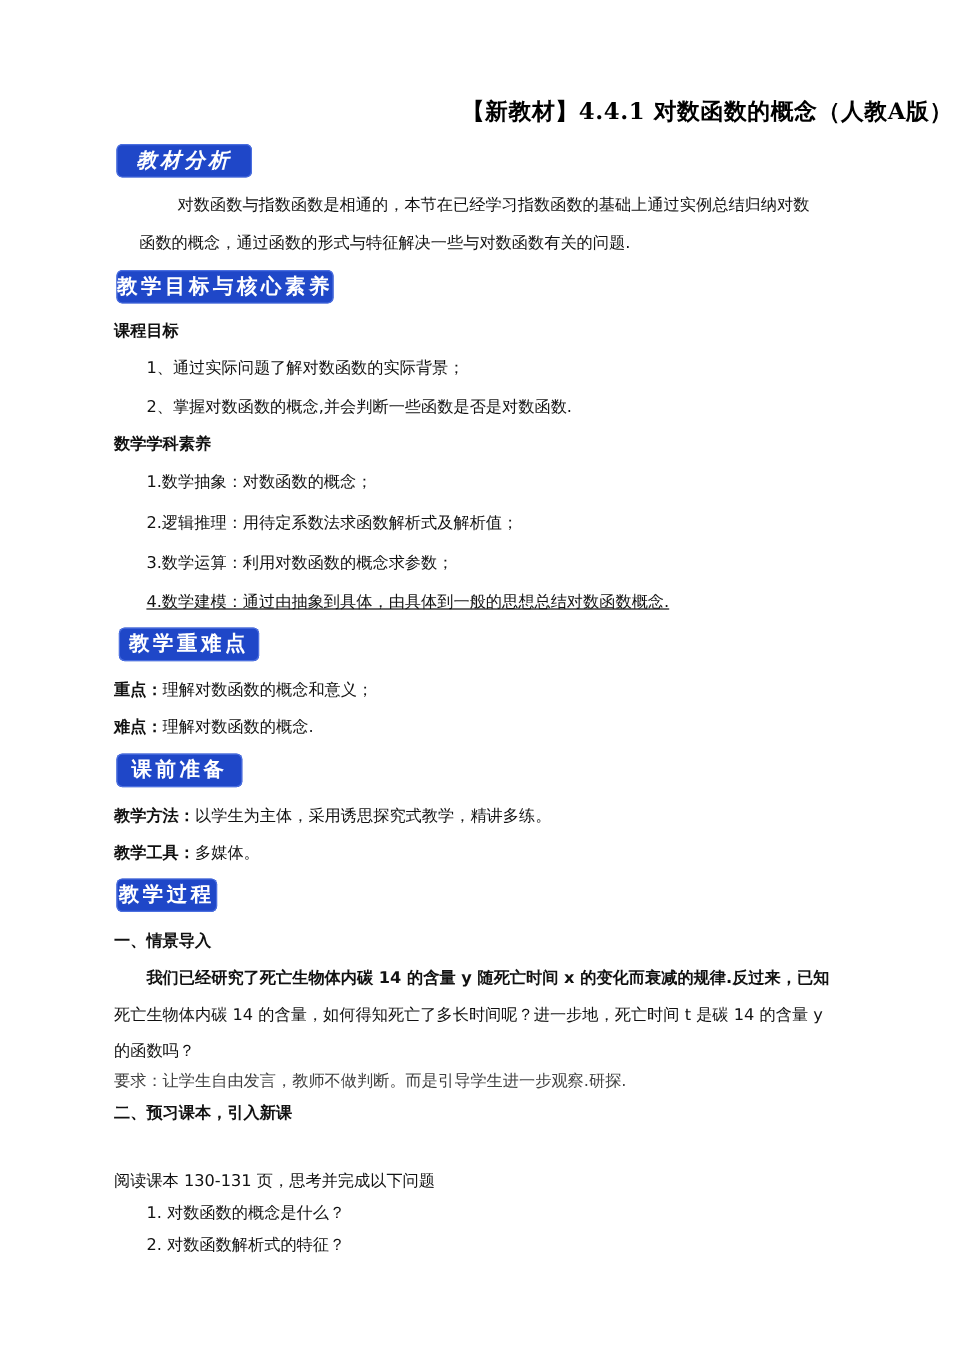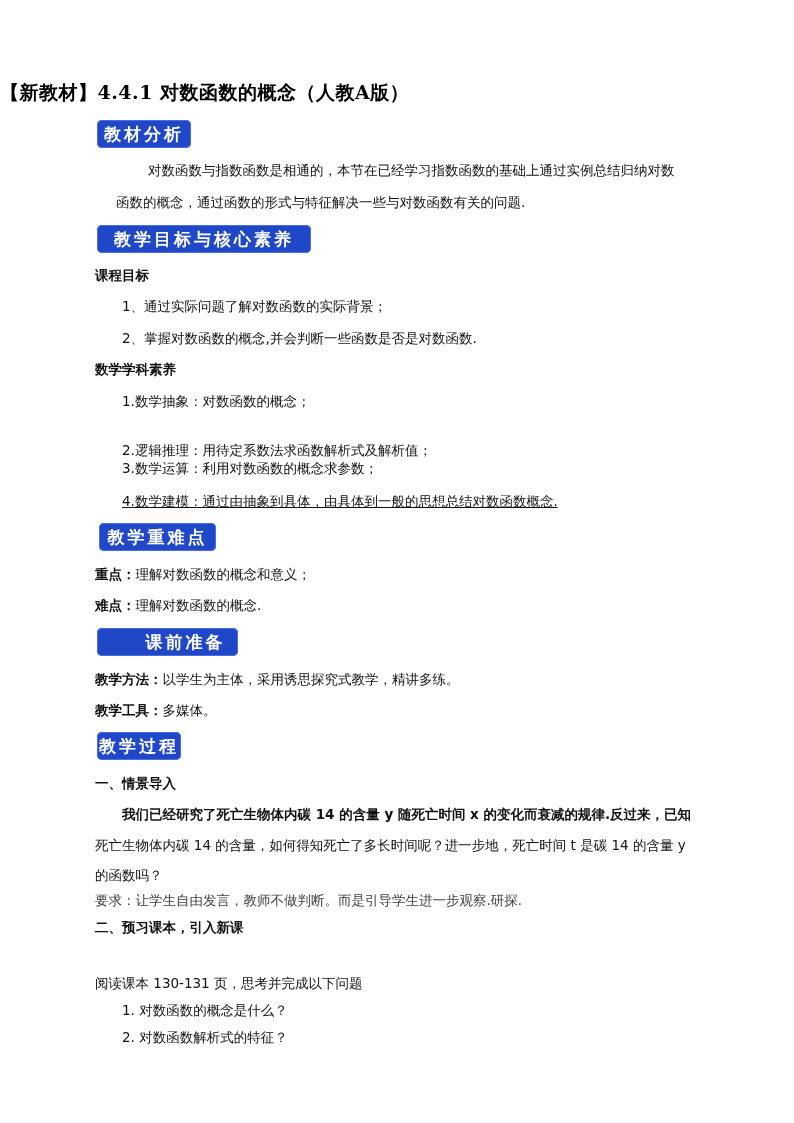--- a/index.html
+++ b/index.html
@@ -1,57 +1,57 @@
 <!DOCTYPE html>
 <html><head>
 <meta charset="utf-8">
 <style>
   html, body { margin: 0; padding: 0; background: #ffffff; }
   body { width: 794px; height: 1123px; position: relative; overflow: hidden;
          font-family: "DejaVu Sans", "Liberation Sans", sans-serif; color: #111; }
   .abs { position: absolute; white-space: nowrap; }
-  .title { left: 0; width: 794px; text-align: left; top: 80px; font-family: "DejaVu Serif", "Liberation Serif", serif;
+  .title { left: 0; width: 794px; text-align: right; top: 80px; font-family: "DejaVu Serif", "Liberation Serif", serif;
            font-size: 19px; font-weight: bold; letter-spacing: 0.5px; color: #000; }
   .badge { position: absolute; background: #1f47c8; color: #fff; border-radius: 5px;
            font-weight: bold; font-size: 17px; letter-spacing: 3px; text-align: center;
            box-shadow: 0 0 0 1px #4b6fe0 inset; line-height: 28px; height: 28px; }
   .txt { font-size: 13.5px; color: #111; }
   .bold { font-weight: bold; }
   .red { color: #404040; }
   .lbl { font-weight: bold; }
 </style>
 </head>
 <body>
 
 <div class="abs title">【新教材】4.4.1 对数函数的概念（人教A版）</div>
 
-<div class="badge" style="left:97px; top:120px; width:94px;">教材分析</div>
+<div class="badge" style="left:97px; top:120px; width:113px;font-style:italic;">教材分析</div>
 <div class="abs txt" style="left:148px; top:162px;">对数函数与指数函数是相通的，本节在已经学习指数函数的基础上通过实例总结归纳对数</div>
 <div class="abs txt" style="left:116px; top:194px;">函数的概念，通过函数的形式与特征解决一些与对数函数有关的问题.</div>
 
-<div class="badge" style="left:97px; top:225px; width:214px;">教学目标与核心素养</div>
+<div class="badge" style="left:97px; top:225px; width:181px;">教学目标与核心素养</div>
 <div class="abs txt bold" style="left:95px; top:267px;">课程目标</div>
 <div class="abs txt" style="left:122px; top:298px;">1、通过实际问题了解对数函数的实际背景；</div>
 <div class="abs txt" style="left:122px; top:330px;">2、掌握对数函数的概念,并会判断一些函数是否是对数函数.</div>
 
 <div class="abs txt bold" style="left:95px; top:361px;">数学学科素养</div>
 <div class="abs txt" style="left:122px; top:393px;text-align:center;">1.数学抽象：对数函数的概念；</div>
-<div class="abs txt" style="left:122px; top:427px;margin-top:15px;">2.逻辑推理：用待定系数法求函数解析式及解析值；</div>
+<div class="abs txt" style="left:122px; top:427px;">2.逻辑推理：用待定系数法求函数解析式及解析值；</div>
 <div class="abs txt" style="left:122px; top:460px;">3.数学运算：利用对数函数的概念求参数；</div>
 <div class="abs txt" style="left:122px; top:493px;text-decoration:underline;">4.数学建模：通过由抽象到具体，由具体到一般的思想总结对数函数概念.</div>
 
 <div class="badge" style="left:99px; top:523px; width:117px;">教学重难点</div>
 <div class="abs txt" style="left:95px; top:566px;">
   <span class="lbl">重点：</span><span>理解对数函数的概念和意义；</span>
 </div>
 <div class="abs txt" style="left:95px; top:597px;">
   <span class="lbl">难点：</span><span>理解对数函数的概念.</span>
 </div>
 
-<div class="badge" style="left:97px; top:628px; width:105px;padding-left:36px;">课前准备</div>
+<div class="badge" style="left:97px; top:628px; width:105px;">课前准备</div>
 <div class="abs txt" style="left:95px; top:671px;">
   <span class="lbl">教学方法：</span><span>以学生为主体，采用诱思探究式教学，精讲多练。</span>
 </div>
 <div class="abs txt" style="left:95px; top:702px;">
   <span class="lbl">教学工具：</span><span>多媒体。</span>
 </div>
 
 <div class="badge" style="left:97px; top:732px; width:84px;">教学过程</div>
 <div class="abs txt bold" style="left:95px; top:775px;">一、情景导入</div>
 <div class="abs txt" style="left:122px; top:806px;font-weight:bold;">我们已经研究了死亡生物体内碳 14 的含量 y 随死亡时间 x 的变化而衰减的规律.反过来，已知</div>

